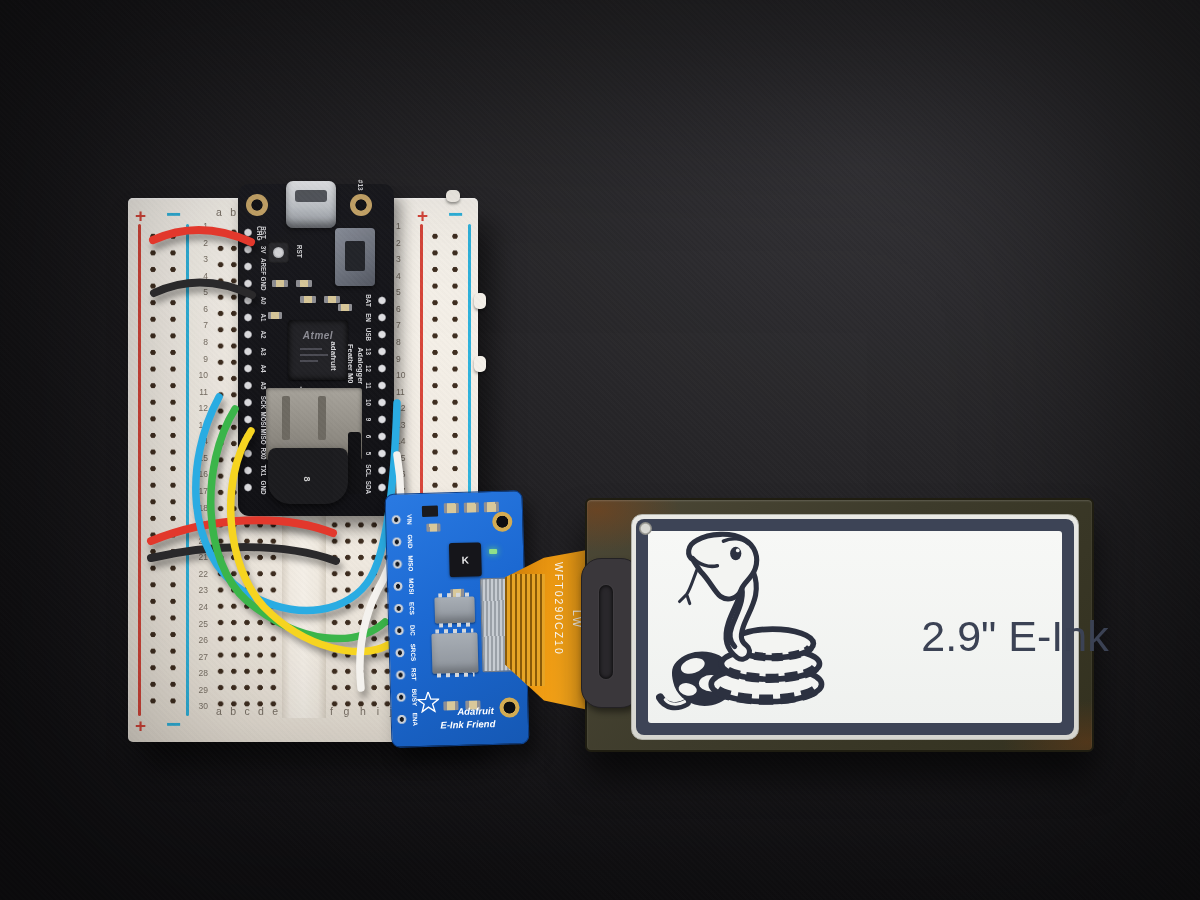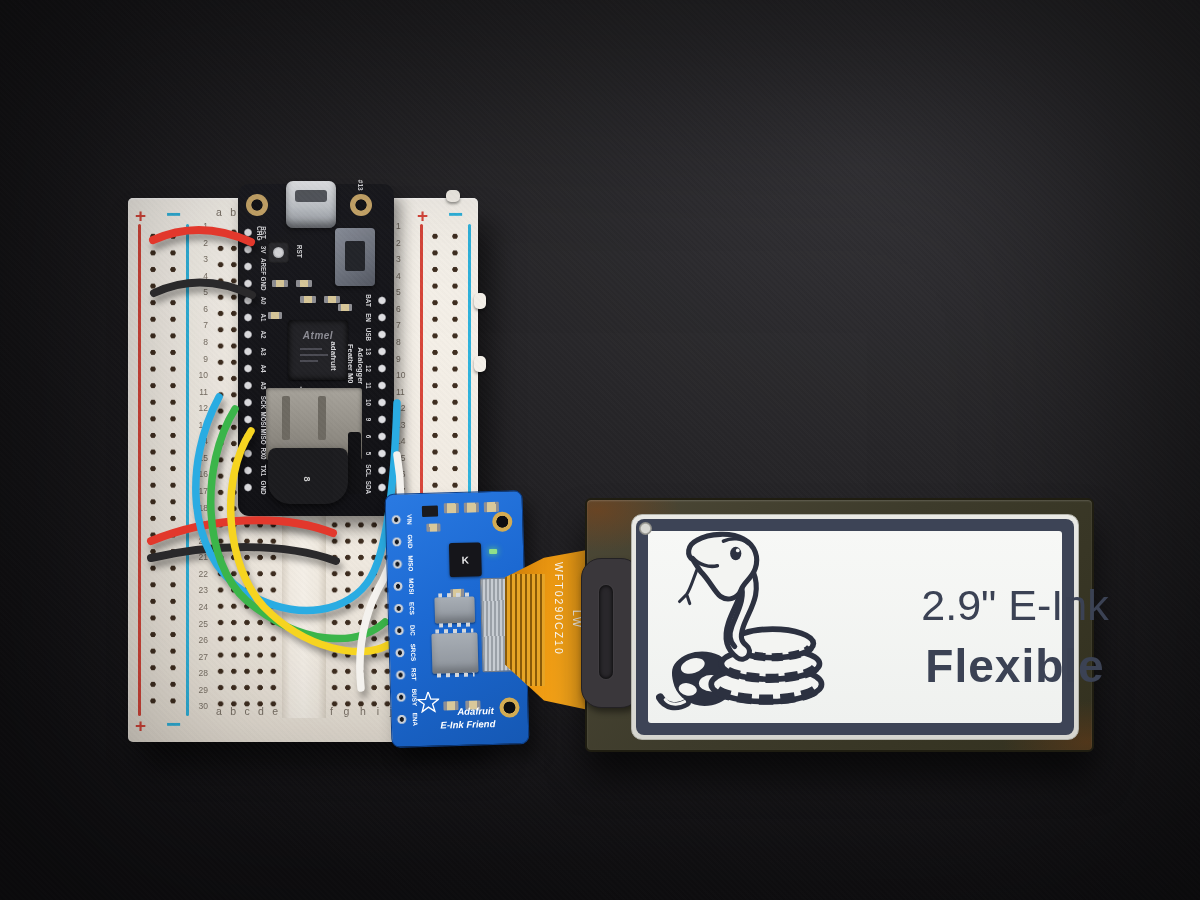--- a/index.html
+++ b/index.html
@@ -428,18 +428,17 @@
 
               <path d="M40,38 C36,48 34,56 30,62 M30,62 L23,69 M30,62 L33,71" stroke-width="3"></path>
             </g>
           </svg>
         </div>
       </div>
       <div class="panelhole"></div>
 
       <div class="eink-text">
         <div class="eink-line1">2.9" E-Ink</div>
-        <div class="eink-line2">Flexible</div>
       </div>
     </div>
   </div>
 
 </div>
 
 </body></html>

